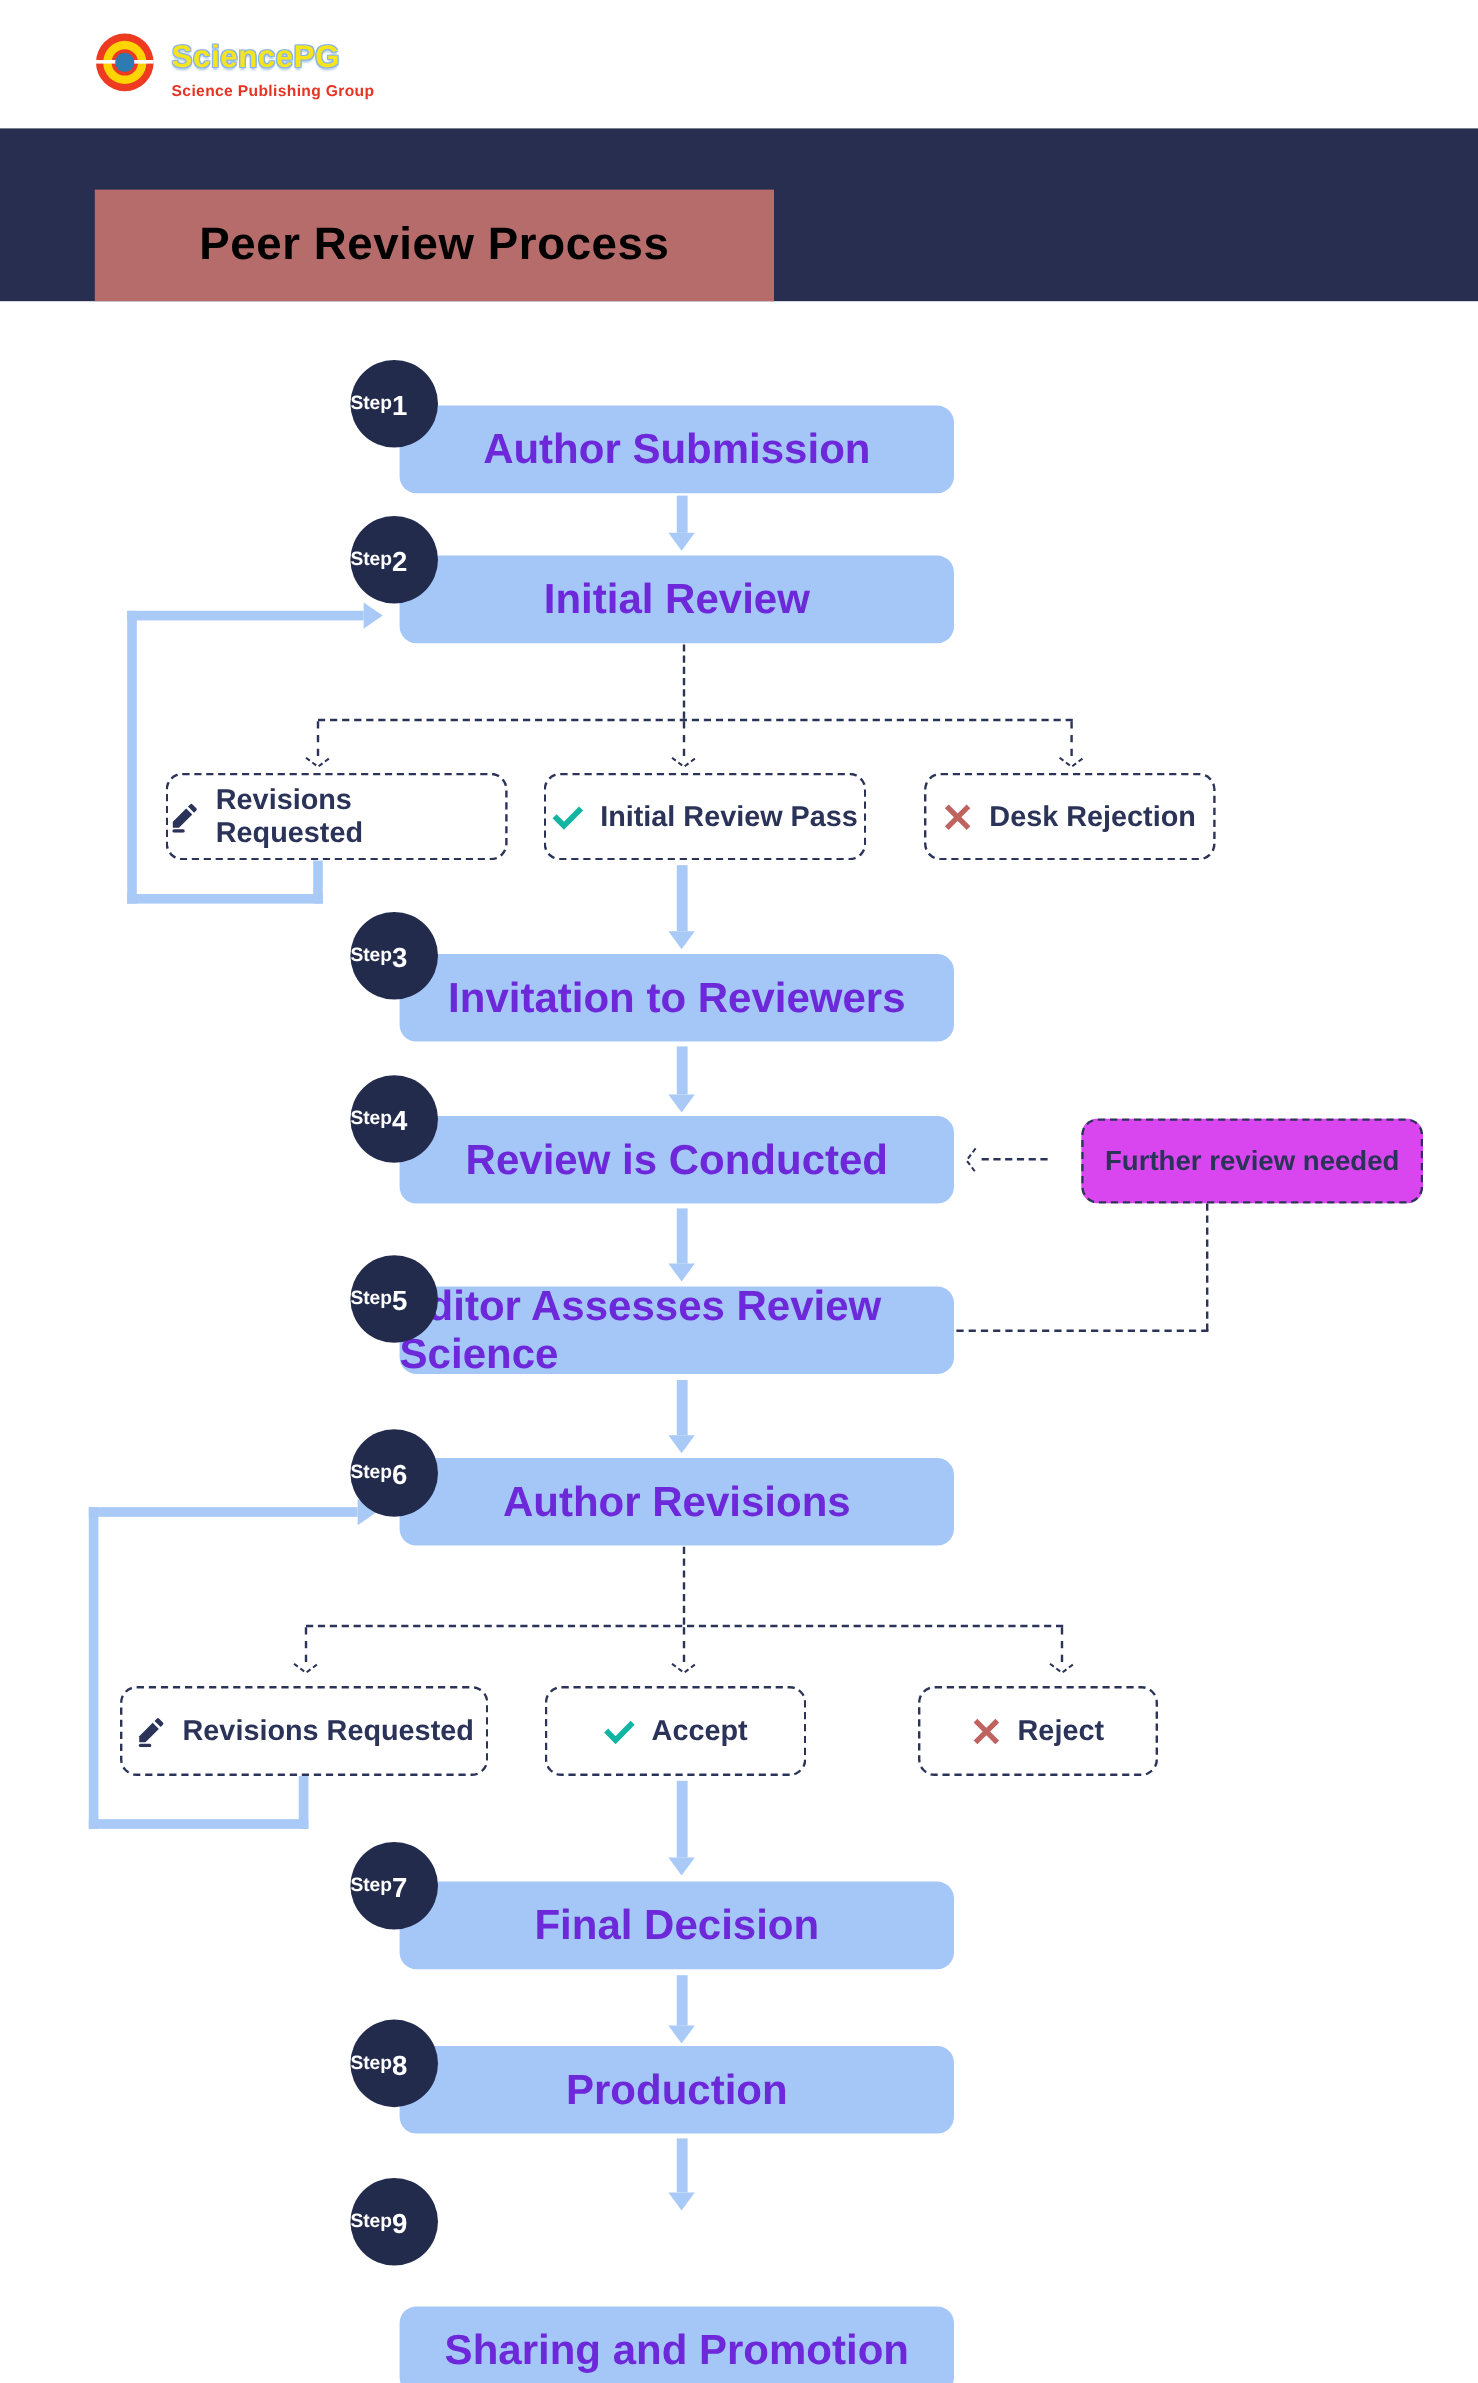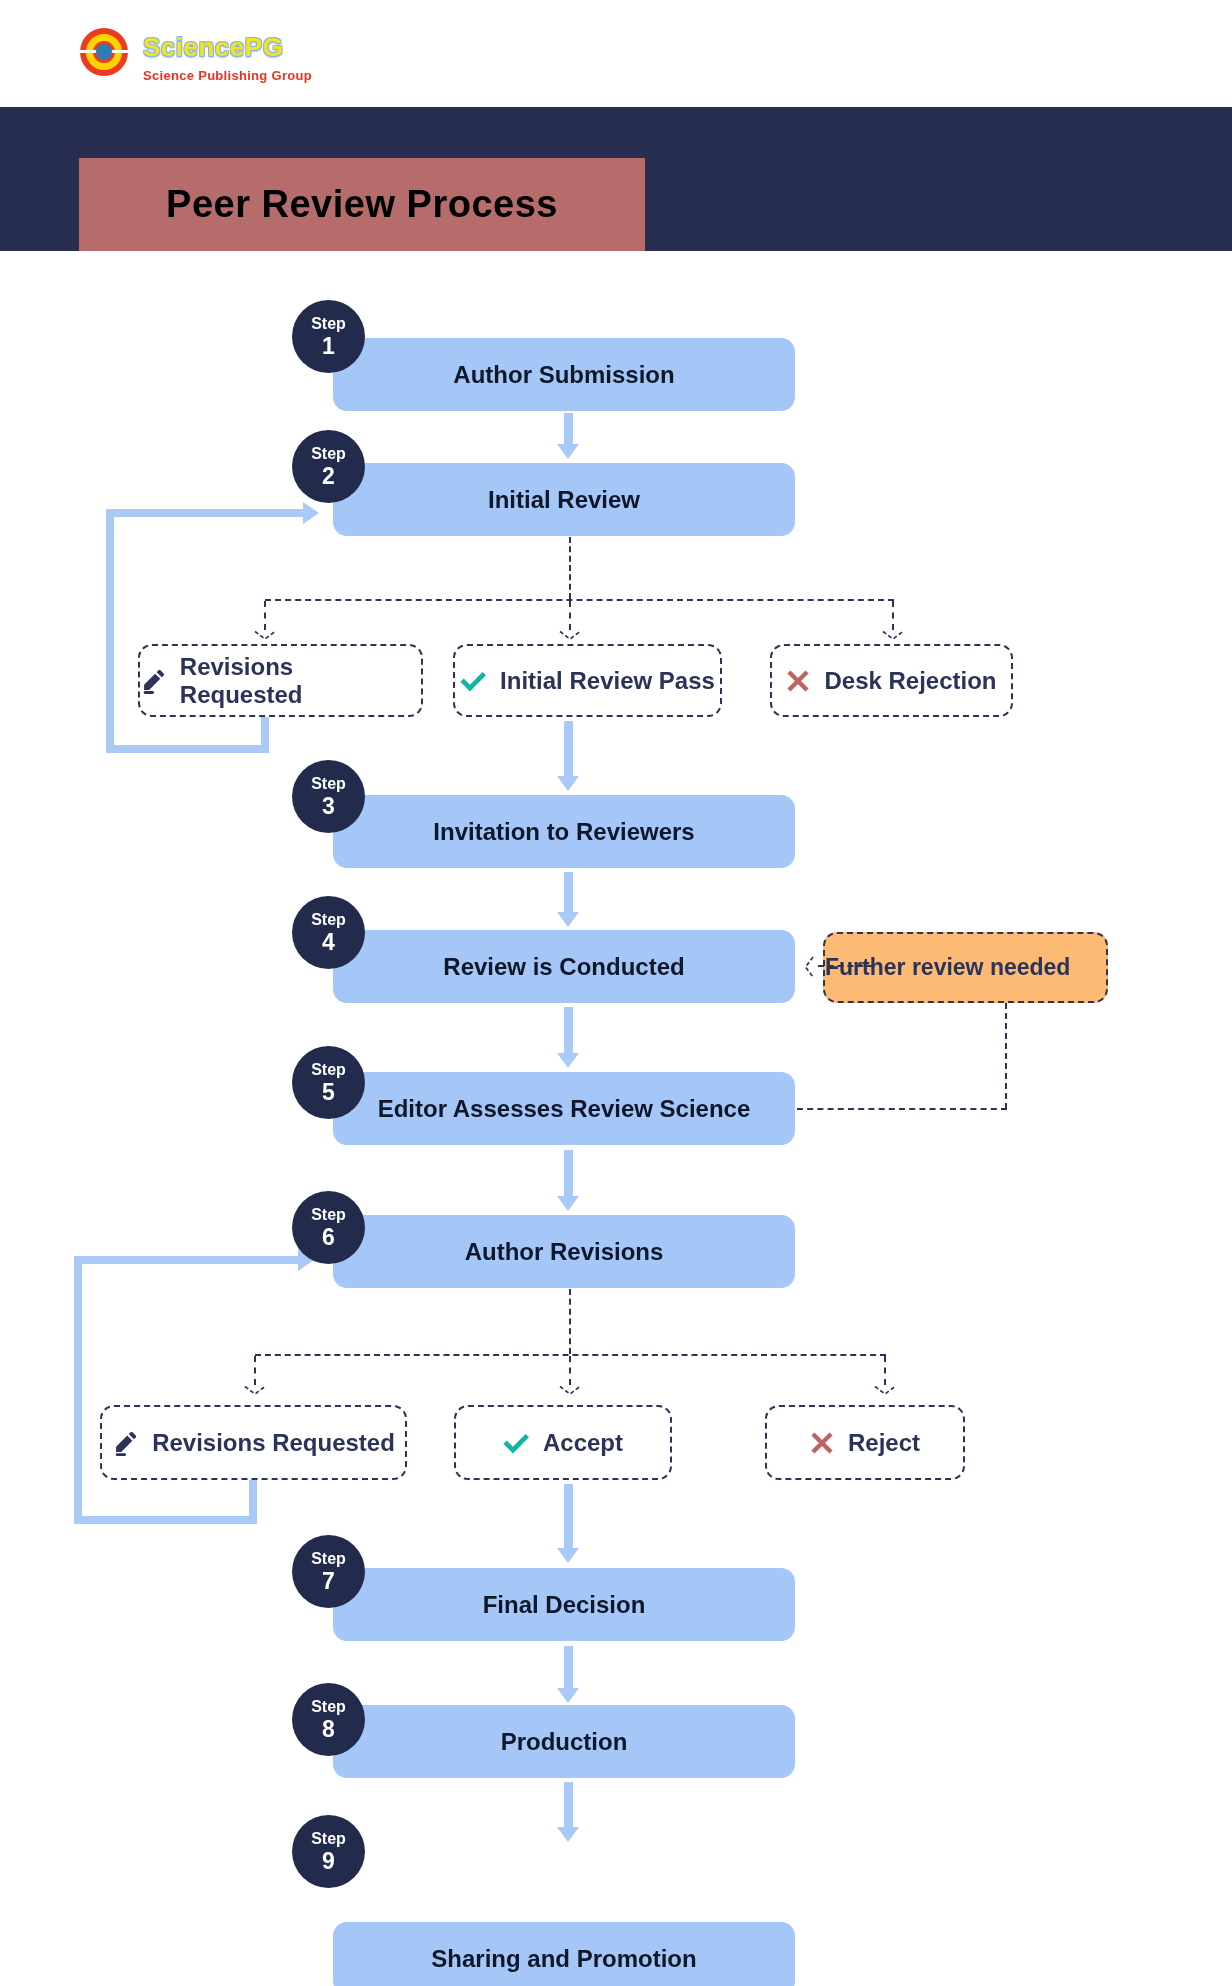--- a/index.html
+++ b/index.html
@@ -21,23 +21,23 @@
   .logo-tagline{margin-top:5px;font-size:13px;font-weight:bold;color:#e63322;letter-spacing:0.3px;}
 
   .navy-band{position:absolute;left:0;top:107px;width:1232px;height:144px;background:#272e4f;}
   .title-box{position:absolute;left:79px;top:158px;width:566px;height:93px;background:#b76c6c;
     display:flex;align-items:center;justify-content:center;}
   .title-box span{font-size:38px;font-weight:bold;color:#000000;letter-spacing:0.5px;}
 
   
   .bar{position:absolute;left:333px;width:462px;height:73px;background:#a5c7f8;border-radius:14px;
     display:flex;align-items:center;justify-content:center;}
-  .bar span{font-size:24px;font-weight:bold;color:#0f172a;}
+  .bar span{font-size:35px;font-weight:bold;color:#6d28d9;}
   .badge{position:absolute;left:292px;width:73px;height:73px;border-radius:50%;background:#232b4d;
-    display:flex;flex-direction:column;align-items:center;justify-content:center;z-index:5;}
+    display:flex;flex-direction:row;align-items:center;justify-content:flex-start;z-index:5;}
   .badge .bstep{font-size:16px;font-weight:bold;color:#ffffff;line-height:1;}
   .badge .bnum{font-size:23px;font-weight:bold;color:#ffffff;line-height:1;margin-top:3px;}
 
   
   .stem{position:absolute;left:564px;width:9px;background:#a9c9f7;}
   .head-down{position:absolute;left:557px;width:0;height:0;
     border-left:11px solid transparent;border-right:11px solid transparent;border-top:15px solid #a9c9f7;}
   .head-right{position:absolute;width:0;height:0;
     border-top:11px solid transparent;border-bottom:11px solid transparent;border-left:16px solid #a9c9f7;}
 
@@ -45,22 +45,22 @@
   .loop{position:absolute;background:#a9c9f7;}
 
   
   .dash-h{position:absolute;border-top:2px dashed #2b3358;height:0;}
   .dash-v{position:absolute;border-left:2px dashed #2b3358;width:0;}
 
   
   .obox{position:absolute;height:73px;border:2.5px dashed #2b3358;border-radius:14px;background:#ffffff;
     display:flex;align-items:center;justify-content:center;gap:14px;box-sizing:border-box;}
   .obox .olabel{font-size:24px;font-weight:bold;color:#2b3358;}
-  .note-box{position:absolute;left:823px;top:932px;width:285px;height:71px;border:2.5px dashed #2b3358;
-    border-radius:14px;background:#fdba74;display:flex;align-items:center;box-sizing:border-box;}
+  .note-box{position:absolute;left:901px;top:932px;width:285px;height:71px;border:2.5px dashed #2b3358;
+    border-radius:14px;background:#d946ef;display:flex;align-items:center;justify-content:center;box-sizing:border-box;}
   .note-box span{font-size:23px;font-weight:bold;color:#2b3358;}
 
   .chev{position:absolute;}
   .icon{display:inline-flex;}
 </style>
 </head>
 <body>
 
 <div class="canvas">
 

